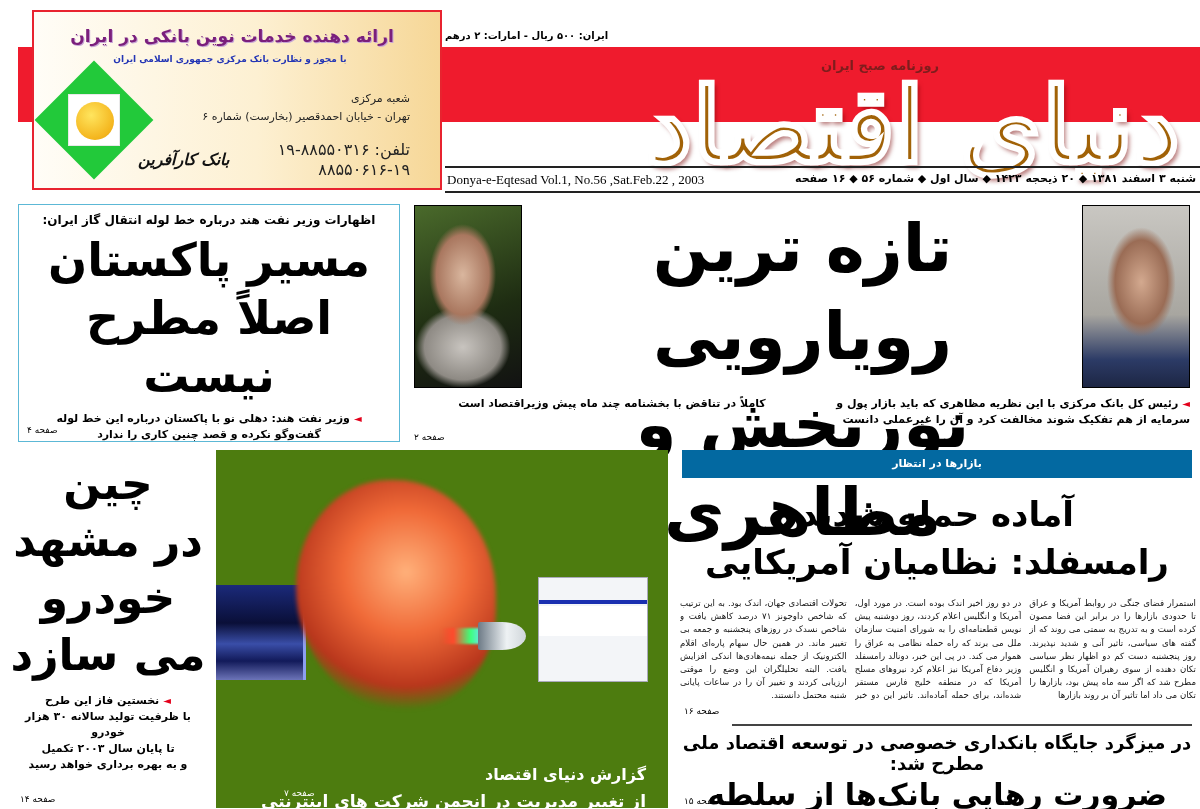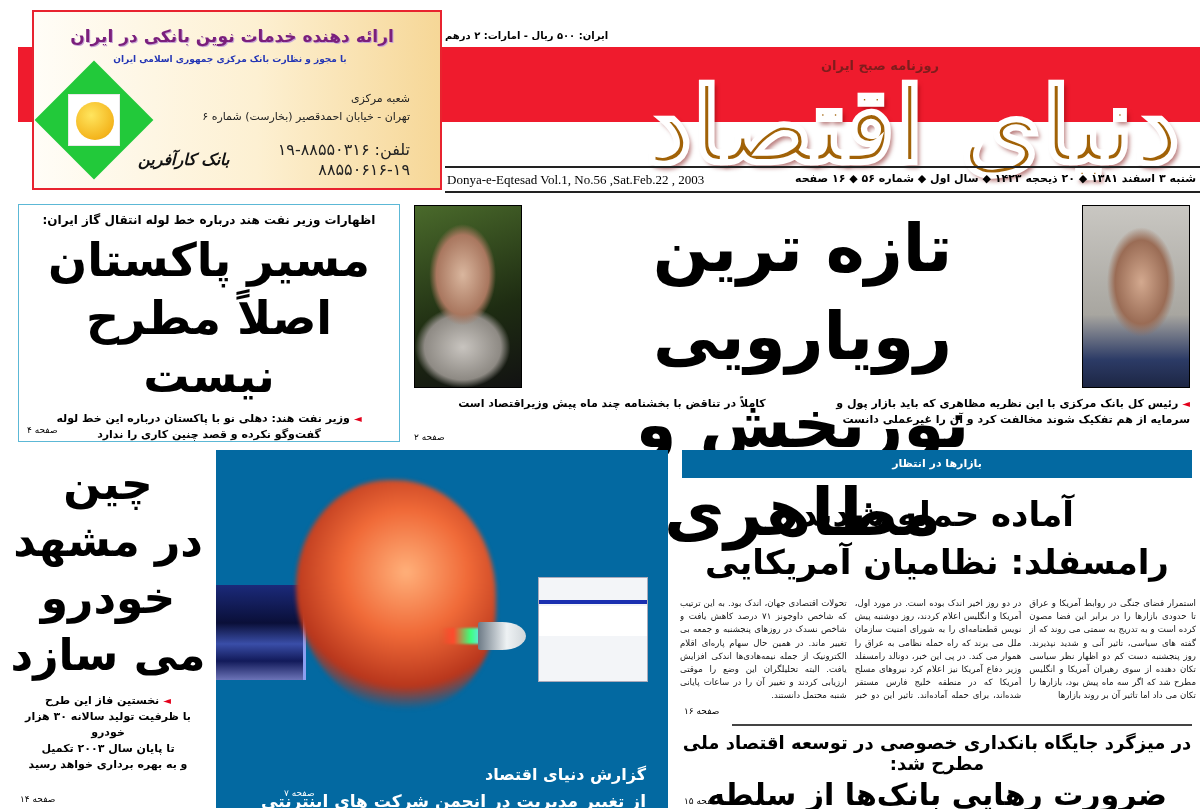--- a/index.html
+++ b/index.html
@@ -54,21 +54,21 @@
     background: radial-gradient(ellipse 45% 40% at 45% 38%, #d9b69e, #a9775f 55%, transparent 70%),
                 radial-gradient(ellipse 60% 30% at 45% 78%, #c8c4bf, #8e8a84 60%, transparent 75%),
                 linear-gradient(160deg, #4a6a2b, #1e2c12 60%, #121212);
     border: 1px solid #000; }
   .photo-2 { left: 1082px; top: 205px; width: 108px; height: 183px;
     background: radial-gradient(ellipse 45% 42% at 55% 42%, #d3a98f, #9a6c55 55%, transparent 72%),
                 linear-gradient(180deg, #c9c7c2, #a8a6a0 60%, #2c3b66 85%, #1d2644);
     border: 1px solid #000; }
 
   
-  .image-panel { left: 216px; top: 450px; width: 452px; height: 358px; background: #0369a1; overflow: hidden; }
+  .image-panel { left: 216px; top: 450px; width: 452px; height: 358px; background: #4d7c0f; overflow: hidden; }
   .fireball { position: absolute; left: 80px; top: 30px; width: 200px; height: 230px; border-radius: 48% 52% 45% 55%;
     background: radial-gradient(circle at 55% 40%, #ffb07a, #f06a38 35%, #b8361c 65%, rgba(80,10,5,0) 78%); filter: blur(2px); }
   .gun { position: absolute; left: 0; top: 135px; width: 90px; height: 95px;
     background: linear-gradient(180deg, #1b2a7a, #0a0f38 40%, #3a4ea8 62%, #121a5a 80%, #6c74b8);
     border-right: 3px solid #8c9ff0; }
   .bullet-proj { position: absolute; left: 262px; top: 172px; width: 48px; height: 28px; border-radius: 2px 50% 50% 2px;
     background: linear-gradient(90deg, #6d7a86, #eef2f4 60%, #d0d6da); }
   .bullet-trail { position: absolute; left: 225px; top: 178px; width: 42px; height: 16px;
     background: linear-gradient(90deg, rgba(255,60,40,0), #ff4a2c 30%, #3cff7a 70%, #72e0ff); filter: blur(1px); }
   .webshot { position: absolute; left: 322px; top: 127px; width: 110px; height: 105px; background: #f3f5f8; border: 1px solid #aab; }

